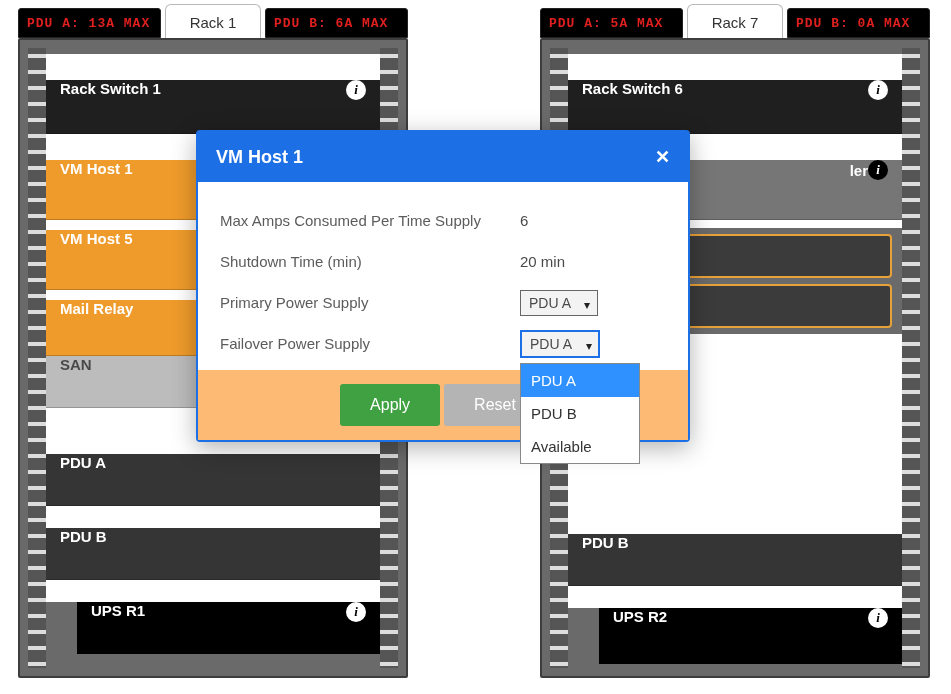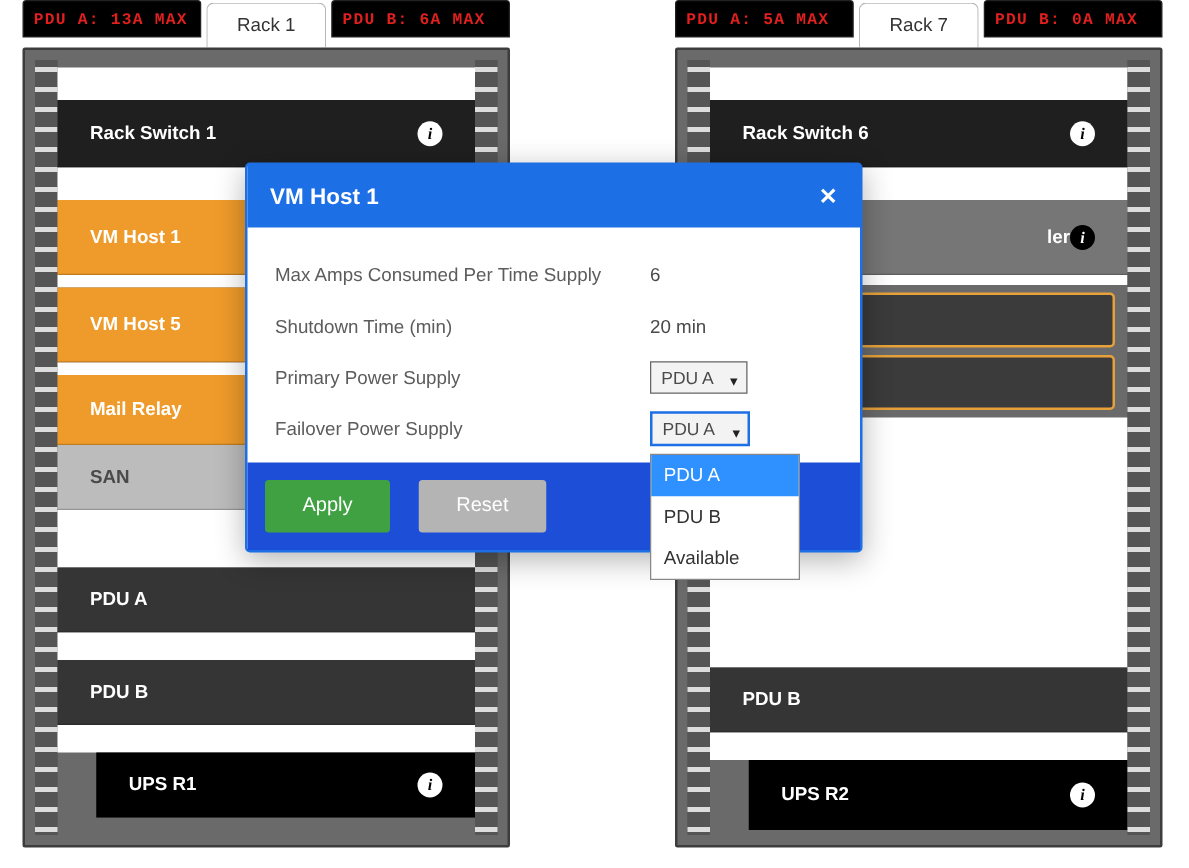--- a/index.html
+++ b/index.html
@@ -20,21 +20,21 @@
   .rack {
     position: absolute;
     top: 0;
     width: 390px;
   }
   .rack-left { left: 18px; }
   .rack-right { left: 540px; }
 
   .rack-head {
     display: flex;
-    align-items: flex-start;
+    align-items: flex-end;
     height: 38px;
   }
   .pdu-display {
     flex: 1;
     height: 30px;
     background: #000;
     border-radius: 3px 3px 0 0;
     color: #e01f1f;
     font-family: "Courier New", monospace;
     font-size: 13px;
@@ -91,22 +91,22 @@
         #ddd 6px, #ddd 10px,
         #555 10px, #555 16px
       );
   }
   .rack-inner::before { left: -18px; }
   .rack-inner::after  { right: -18px; }
 
   .unit {
     height: 54px;
     display: flex;
-    align-items: center;
-    padding: 0 26px;
+    align-items: flex-start;
+    padding: 0 14px;
     color: #fff;
     font-weight: bold;
     font-size: 15px;
     border-bottom: 1px solid rgba(0,0,0,0.2);
     position: relative;
     justify-content: space-between;
   }
   .unit.blank {
     background: #ffffff;
     height: 26px;
@@ -242,25 +242,25 @@
     padding: 8px 10px;
     font-size: 15px;
     color: #333;
     cursor: pointer;
   }
   .dropdown-item.highlight {
     background: #2f91ff;
     color: #fff;
   }
   .modal-foot {
-    background: #1d4ed8;
+    background: #fdba74;
     padding: 14px;
     display: flex;
-    justify-content: flex-start;
-    gap: 23px;
+    justify-content: center;
+    gap: 4px;
   }
   .btn {
     border: none;
     padding: 12px 30px;
     font-size: 16px;
     color: #fff;
     border-radius: 3px;
     cursor: pointer;
   }
   .btn-apply { background: #3fa142; }

